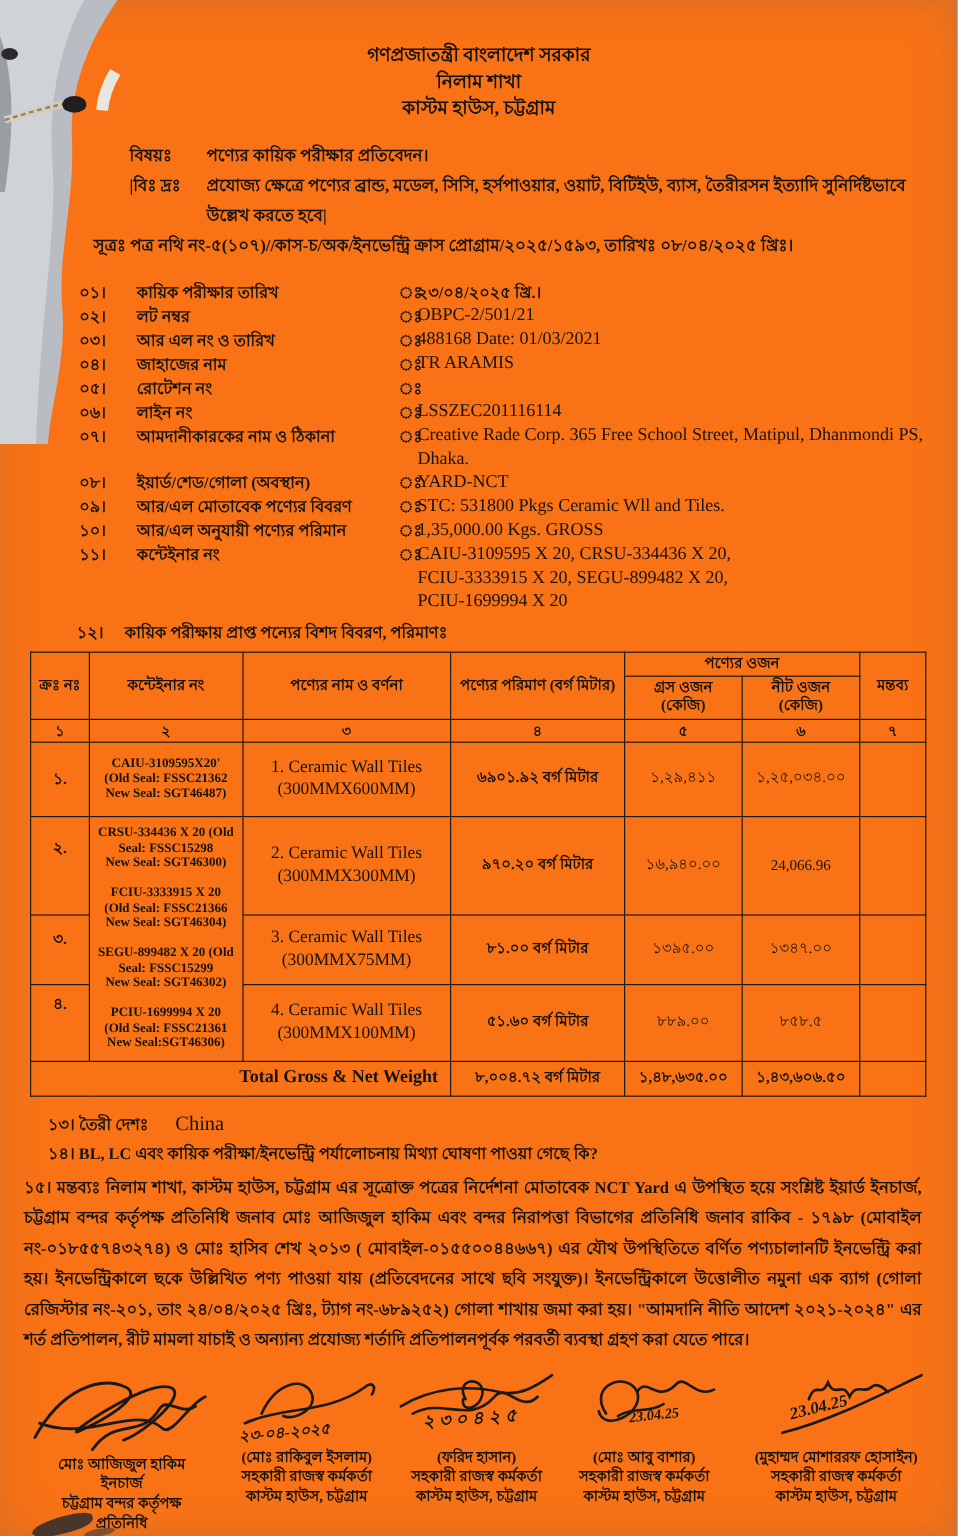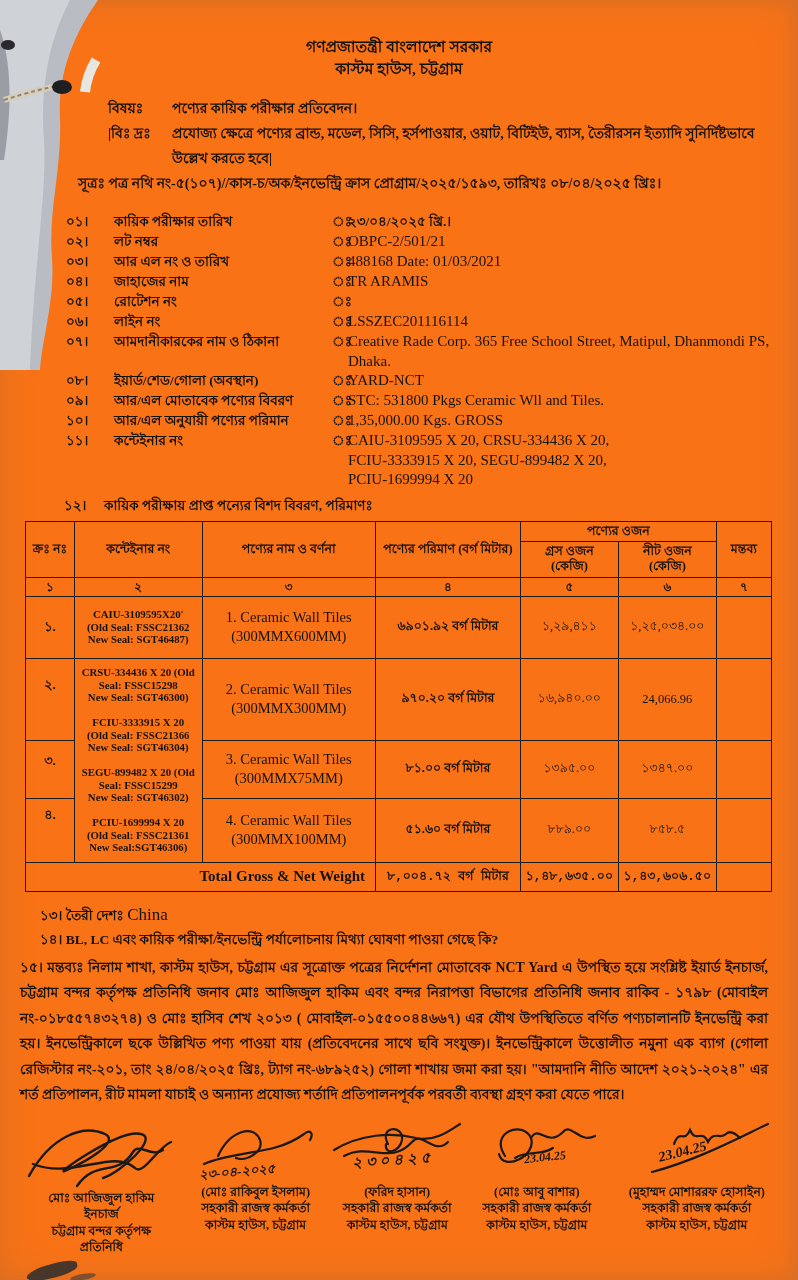--- a/index.html
+++ b/index.html
@@ -41,26 +41,26 @@
     text-align:center;overflow:hidden;}
   table.rep th{font-size:12.5px;font-weight:bold;line-height:15px;}
   .c-sl{width:48px;}.c-cont{width:125px;}.c-prod{width:170px;}.c-qty{width:142px;}
   .c-g{width:96px;}.c-n{width:96px;}.c-r{width:54px;}
   tr.numsrow td{font-size:12px;font-weight:bold;height:18px;line-height:14px;padding:0;}
   td.slcell{font-size:13px;font-weight:bold;vertical-align:middle;}
   td.contcell{font-size:10.8px;font-weight:bold;line-height:12.5px;font-family:"Liberation Serif",serif;}
   td.prodcell{font-size:14.5px;line-height:19px;text-align:center;font-family:"Liberation Serif",serif;}
   td.qtycell{font-size:12.5px;font-weight:bold;}
   td.wcell{font-size:12.5px;font-weight:normal;}
-  tr.totalrow td{font-size:12.5px;font-weight:bold;height:26px;font-family:Liberation Mono, monospace;}
+  tr.totalrow td{font-size:12.5px;font-weight:bold;height:26px;}
   tr.totalrow td.tlabel{font-size:15px;text-align:right;padding-right:10px;font-family:"Liberation Serif",serif;}
 
   
   .item13{margin:12px 28px 0 40px;font-size:13.5px;font-weight:bold;line-height:22px;}
-  .item13 .country{font-size:17px;font-weight:normal;margin-left:0;font-family:"Liberation Serif",serif;}
+  .item13 .country{font-size:17px;font-weight:normal;margin-left:19px;font-family:"Liberation Serif",serif;}
   .item14{margin:2px 28px 0 40px;font-size:13.5px;font-weight:bold;line-height:22px;}
   .item15{margin:4px 30px 0 20px;font-size:13.8px;font-weight:bold;line-height:25.5px;text-align:justify;}
 
   
   .sigs{display:flex;margin:14px 10px 0 18px;}
   .sig{position:relative;text-align:center;}
   .sig .scr{display:block;margin:0 auto;}
   .sig .nm{font-size:12.3px;font-weight:bold;line-height:16.5px;}
   .hand{position:absolute;font-family:"Liberation Serif",serif;font-style:italic;font-weight:bold;
         color:#141414;white-space:nowrap;}
@@ -86,20 +86,21 @@
     <path d="M4,100 C30,92 44,88 58,86" stroke="#8d8672" stroke-width="2" stroke-dasharray="4 3" fill="none"></path>
     <ellipse cx="62" cy="87" rx="10" ry="7" fill="#1f1f22"></ellipse>
     <ellipse cx="8" cy="45" rx="7" ry="5" fill="#2a2a2e"></ellipse>
     <path d="M96,60 C90,70 86,82 85,92" stroke="#e8e6e0" stroke-width="10" fill="none"></path>
   </svg>
 
   <div class="content">
 
     <div class="hdr">
       <div>গণপ্রজাতন্ত্রী বাংলাদেশ সরকার</div>
+      <div>নিলাম শাখা</div>
       <div>কাস্টম হাউস, চট্টগ্রাম</div>
     </div>
 
     <div class="subj">
       <div class="line">
         <span class="lab">বিষয়ঃ</span>
         <span>পণ্যের কায়িক পরীক্ষার প্রতিবেদন।</span>
       </div>
       <div class="line nb">
         <span class="lab">|বিঃ দ্রঃ</span>

